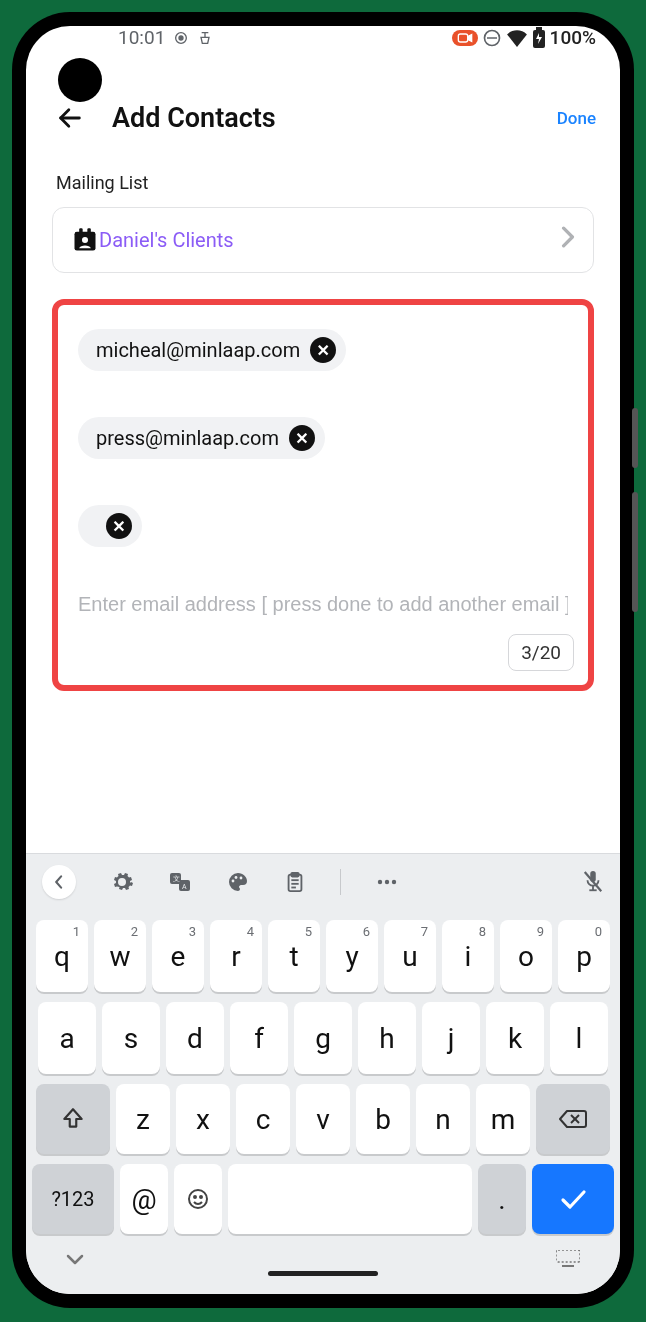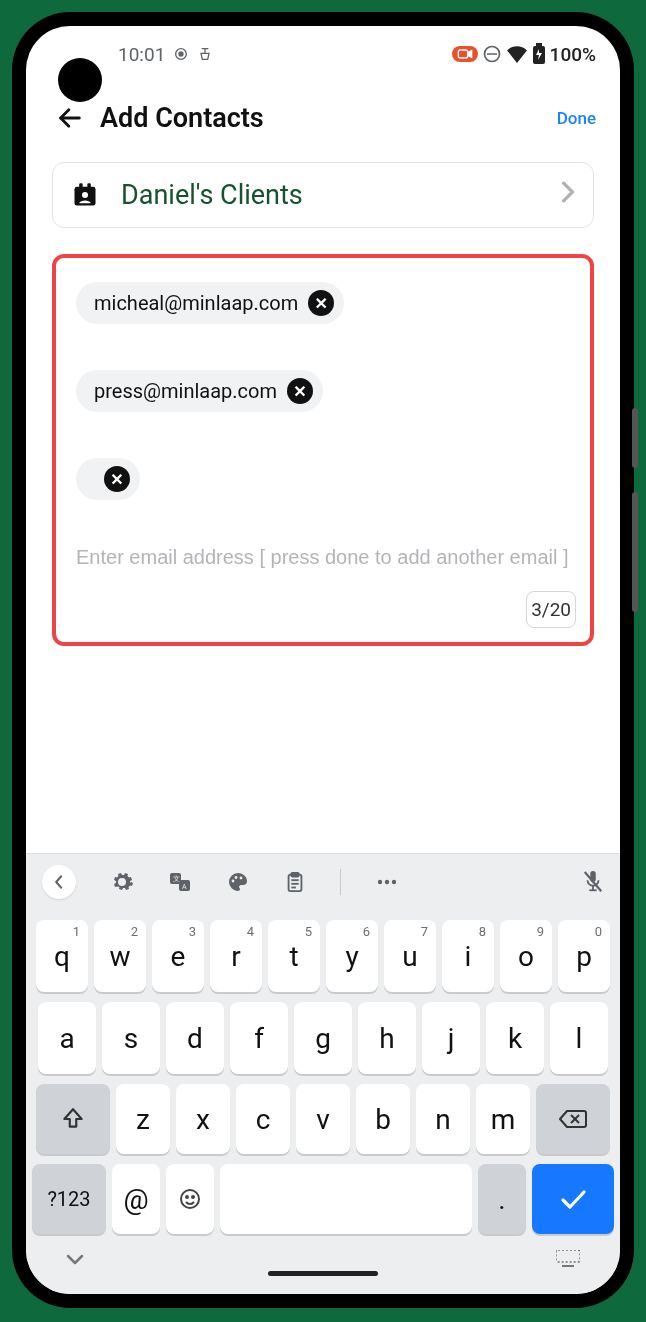--- a/index.html
+++ b/index.html
@@ -33,56 +33,56 @@
     left: 32px; top: 32px;
     width: 44px; height: 44px;
     background: #000; border-radius: 50%;
   }
   .side-btn { position:absolute; background:#555; border-radius:3px; }
   .side-btn.r1{ right:-4px; top:396px; width:6px; height:60px;}
   .side-btn.r2{ right:-4px; top:480px; width:6px; height:120px;}
   
   .status-bar {
     height: 56px;
-    display: flex; align-items: center; justify-content: space-between;
+    display: flex; align-items: flex-start; justify-content: space-between;
     padding: 0 24px 0 92px;
     font-size: 19px;
     color: #5f6368;
   }
   .status-left { display:flex; align-items:center; gap:8px;}
   .status-right { display:flex; align-items:center; gap:4px; font-weight:500; color:#222;}
   .ico { display:inline-flex; }
   .rec-badge{
     background:#e9512a; border-radius:9px; padding:2px 5px;
   }
   
   .app-header{
     display:flex; align-items:center;
     padding: 16px 24px 20px 24px;
   }
   .back-btn{ width:40px; height:40px; display:flex;align-items:center;justify-content:center;}
-  .title{ font-size:27px; font-weight:600; margin-left:10px; color:#111;}
+  .title{ font-size:27px; font-weight:600; margin-left:22px; color:#111;}
   .done-btn{ margin-left:auto; font-size:17px; font-weight:500; color:#1a83ff;}
   
   .section-label{ padding: 14px 30px 10px 30px; font-size:18px; color:#222;}
   
   .list-row{
     margin: 4px 26px 0 26px;
     border:1px solid #e2e3e5;
     border-radius:12px;
     height:66px;
     display:flex; align-items:center;
     padding: 0 18px;
   }
-  .list-row .name{ font-size:27px; margin-left:22px; color:#14532d; }
+  .list-row .name{ font-size:20px; margin-left:0; color:#8b5cf6; }
   .list-row .chev{ margin-left:auto; color:#b0b2b5; font-size:24px;}
   
   .card{
     margin:26px 26px 0 26px;
-    border:4px solid #ef4444;
+    border:6px solid #ef4444;
     border-radius:12px;
     padding: 24px 20px 24px 20px;
     position:relative;
     height:392px;
   }
   .chip{
     display:inline-flex; align-items:center;
     background:#f1f2f4;
     border-radius:22px;
     padding: 8px 10px 8px 18px;
@@ -99,21 +99,21 @@
   }
   .email-input{
     border:none; outline:none;
     font-size:20px; color:#999;
     width:100%;
   }
   .email-input::placeholder{ color:#b2b4b8; }
   .counter{
     position:absolute; right:14px; bottom:14px;
     border:1px solid #d6d7da; border-radius:8px;
-    padding:6px 4px; font-size:19px; color:#333;
+    padding:6px 12px; font-size:19px; color:#333;
   }
   
   .kbd-wrap{
     margin-top:auto;
     background:#eceef0;
     border-top:1px solid #d9dbde;
     padding-bottom:10px;
   }
   .kbd-toolbar{
     height:56px;
@@ -212,20 +212,21 @@
       <div class="back-btn">
         <svg width="28" height="28" viewBox="0 0 24 24" fill="none" stroke="#111" stroke-width="2.4" stroke-linecap="round" stroke-linejoin="round">
             <line x1="20" y1="12" x2="4" y2="12"></line>
             <polyline points="11 5 4 12 11 19"></polyline>
           </svg>
       </div>
       <div class="title">Add Contacts</div>
       <div class="done-btn">Done</div>
     </div>
 
+    <div class="section-label">Mailing List</div>
 
     <div class="list-row">
       <span class="ico">
         <svg width="28" height="28" viewBox="0 0 24 24" fill="#111">
             <rect x="3" y="5" width="18" height="16" rx="2"></rect>
             <rect x="7" y="2" width="3" height="4" rx="1"></rect>
             <rect x="14" y="2" width="3" height="4" rx="1"></rect>
             <circle cx="12" cy="12" r="2.6" fill="#fff"></circle>
             <path d="M7 19c1-3 9-3 10 0" fill="#fff"></path>
           </svg>
@@ -351,21 +352,21 @@
             <div class="key w1" style="width: 54px;">m</div>
             <div class="key gray" style="width: 74px;">
               <svg width="30" height="22" viewBox="0 0 30 22" fill="none" stroke="#333" stroke-width="2" stroke-linejoin="round">
                 <path d="M9 3h17a2 2 0 012 2v12a2 2 0 01-2 2H9l-7-8z"></path>
                 <line x1="13" y1="7" x2="21" y2="15"></line>
                 <line x1="21" y1="7" x2="13" y2="15"></line>
               </svg>
             </div>
           </div>
         <div class="krow bottom" id="krow4">
-            <div class="key gray" style="width: 74px; font-size: 20px;">?123</div>
+            <div class="key gray" style="width: 82px; font-size: 20px;">?123</div>
             <div class="key w1" style="width: 48px;">@</div>
             <div class="key" style="width: 48px;">
               <svg width="24" height="24" viewBox="0 0 24 24" fill="none" stroke="#444" stroke-width="2">
                 <circle cx="12" cy="12" r="9"></circle>
                 <circle cx="9" cy="10" r="1" fill="#444"></circle>
                 <circle cx="15" cy="10" r="1" fill="#444"></circle>
                 <path d="M8 15c1.2 1.4 2.6 2 4 2s2.8-.6 4-2"></path>
               </svg>
             </div>
             <div class="key spacebar"></div>

